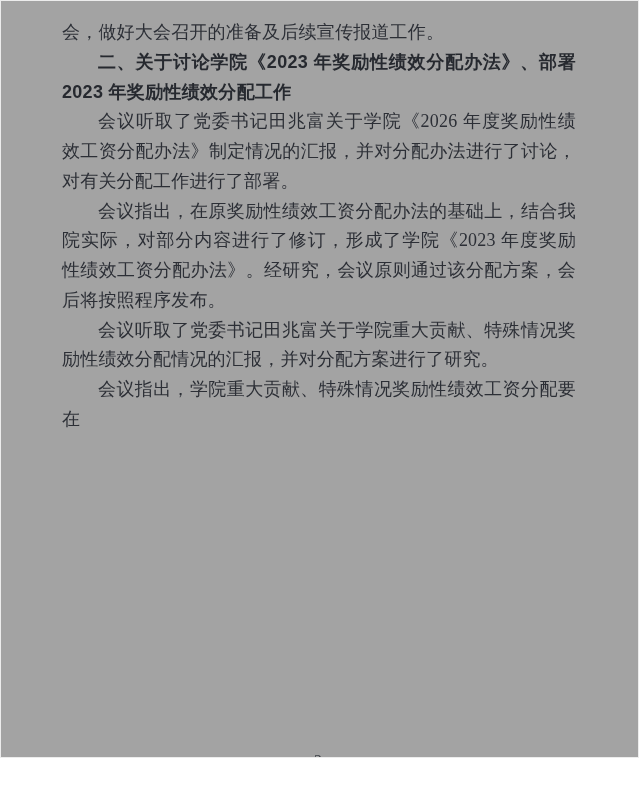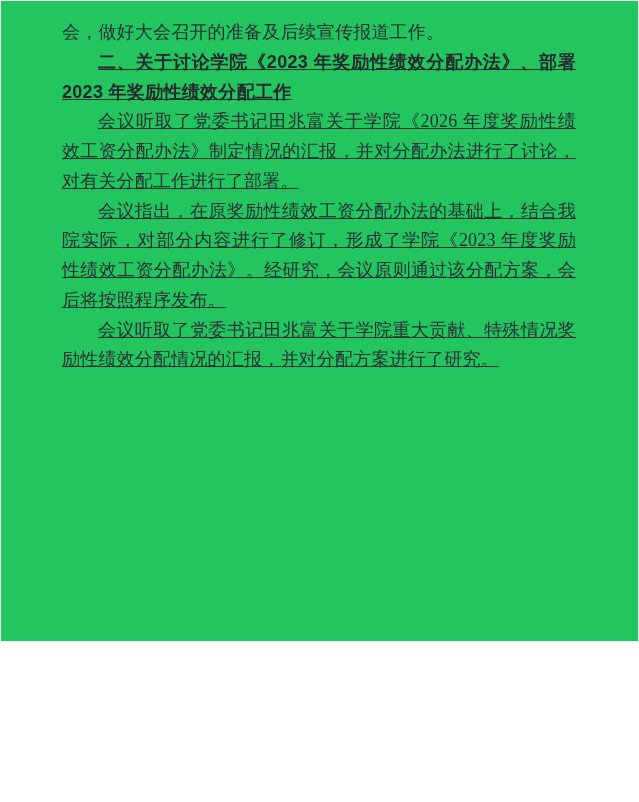--- a/index.html
+++ b/index.html
@@ -3,23 +3,23 @@
 <meta charset="utf-8">
 <style>
   html, body {
     margin: 0;
     padding: 0;
     background: #ffffff;
   }
   .page {
     position: relative;
     width: 639px;
-    height: 642px;
+    height: 758px;
     box-sizing: border-box;
-    background: #22c55e;
+    background: #a3a3a3;
     border: 1px solid #ececec;
     overflow: hidden;
     font-family: "Liberation Serif", "DejaVu Serif", serif;
   }
   .doc-body {
     position: absolute;
     left: 61px;
     top: 17px;
     width: 514px;
   }
@@ -28,21 +28,20 @@
     font-size: 18px;
     line-height: 29.75px;
     color: #2c2f36;
     text-align: justify;
     text-justify: inter-ideograph;
     letter-spacing: 0.2px;
     word-break: break-all;
   }
   p.para.indent {
     text-indent: 2em;
-    text-decoration: underline;
   }
   p.para.heading {
     font-family: "Liberation Sans", "DejaVu Sans", sans-serif;
     font-weight: 700;
     color: #26292f;
     letter-spacing: 0.3px;
   }
   .page-number {
     position: absolute;
     left: 0;
@@ -58,15 +57,16 @@
 </head>
 <body>
 
 <div class="page">
   <div class="doc-body" id="doc-body">
       <p class="para">会，做好大会召开的准备及后续宣传报道工作。</p>
       <p class="para indent heading">二、关于讨论学院《2023 年奖励性绩效分配办法》、部署 2023 年奖励性绩效分配工作</p>
       <p class="para indent">会议听取了党委书记田兆富关于学院《2026 年度奖励性绩效工资分配办法》制定情况的汇报，并对分配办法进行了讨论，对有关分配工作进行了部署。</p>
       <p class="para indent">会议指出，在原奖励性绩效工资分配办法的基础上，结合我院实际，对部分内容进行了修订，形成了学院《2023 年度奖励性绩效工资分配办法》。经研究，会议原则通过该分配方案，会后将按照程序发布。</p>
       <p class="para indent">会议听取了党委书记田兆富关于学院重大贡献、特殊情况奖励性绩效分配情况的汇报，并对分配方案进行了研究。</p>
+      <p class="para indent">会议指出，学院重大贡献、特殊情况奖励性绩效工资分配要在</p>
     </div>
   <div class="page-number">— 2 —</div>
 </div>
 
 </body></html>

